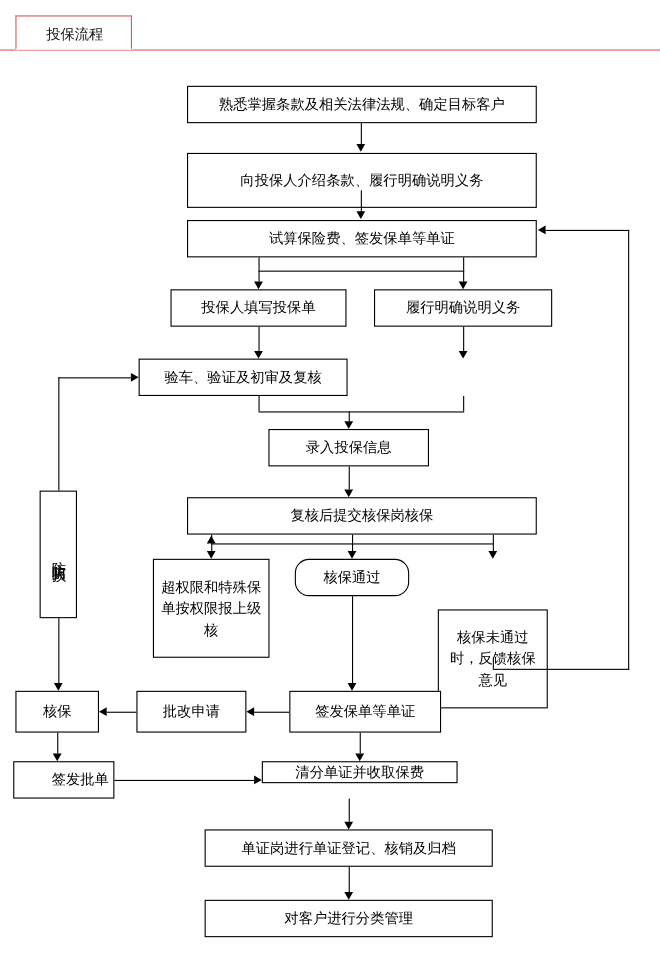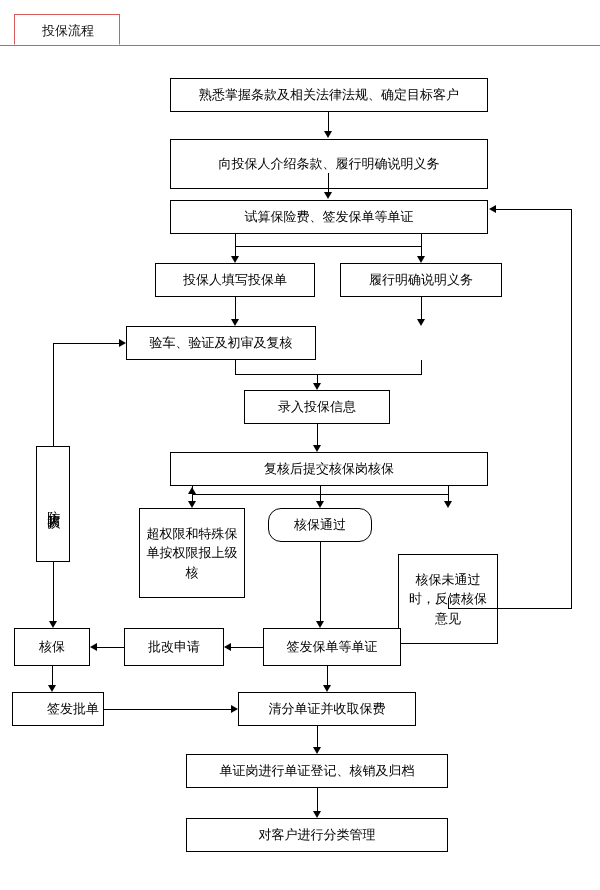--- a/index.html
+++ b/index.html
@@ -129,21 +129,21 @@
   <div class="node" style="left:244px; top:390px; width:146px; height:34px;">录入投保信息</div>
   <div class="node" style="left:170px; top:452px; width:318px; height:34px;">复核后提交核保岗核保</div>
   <div class="node" style="left:139px; top:508px; width:106px; height:90px;">超权限和特殊保单按权限报上级核</div>
   <div class="node" style="left:268px; top:508px; width:104px; height:34px;border-radius:13px;">核保通过</div>
   <div class="node" style="left:398px; top:508px; width:100px; height:90px;margin-top:46px;">核保未通过时，反馈核保意见</div>
   <div class="node vertical" style="left:36px; top:446px; width:34px; height:116px;">防灾防损</div>
   <div class="node" style="left:14px; top:628px; width:76px; height:38px;">核保</div>
   <div class="node" style="left:124px; top:628px; width:100px; height:38px;">批改申请</div>
   <div class="node" style="left:263px; top:628px; width:138px; height:38px;">签发保单等单证</div>
   <div class="node" style="left:12px; top:692px; width:92px; height:34px;padding-left:34px;">签发批单</div>
-  <div class="node" style="left:238px; top:692px; width:178px; height:34px;">清分单证并收取保费</div>
+  <div class="node" style="left:238px; top:692px; width:178px; height:20px;">清分单证并收取保费</div>
   <div class="node" style="left:186px; top:754px; width:262px; height:34px;">单证岗进行单证登记、核销及归档</div>
   <div class="node" style="left:186px; top:818px; width:262px; height:34px;">对客户进行分类管理</div>
 
   <div class="conn" style="left:328px; top:112px; width:1px; height:20px;"></div>
   <div class="arrow down" style="left:324px; top:131px;"></div>
 
   <div class="conn" style="left:328px; top:173px; width:1px; height:20px;"></div>
   <div class="arrow down" style="left:324px; top:192px;"></div>
 
   <div class="conn" style="left:235px; top:234px; width:1px; height:12px;"></div>

